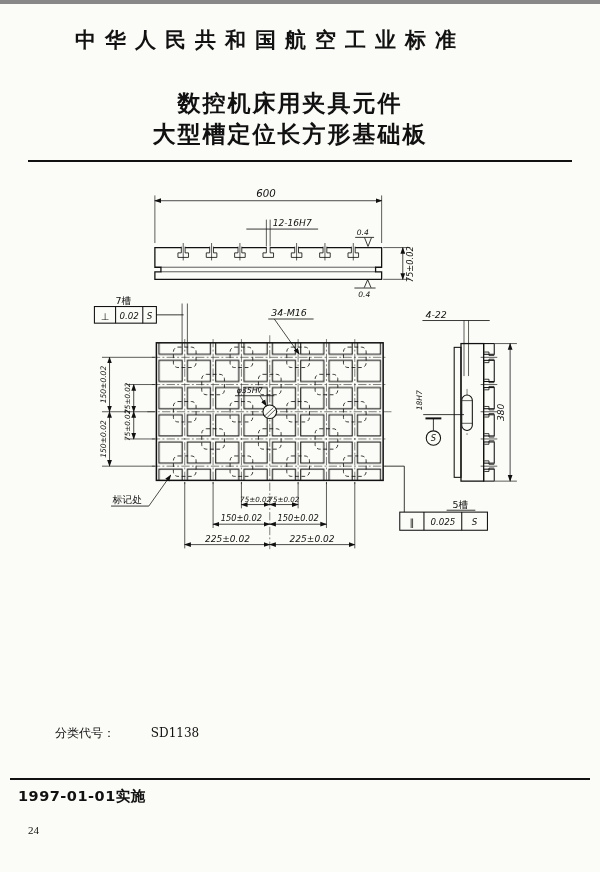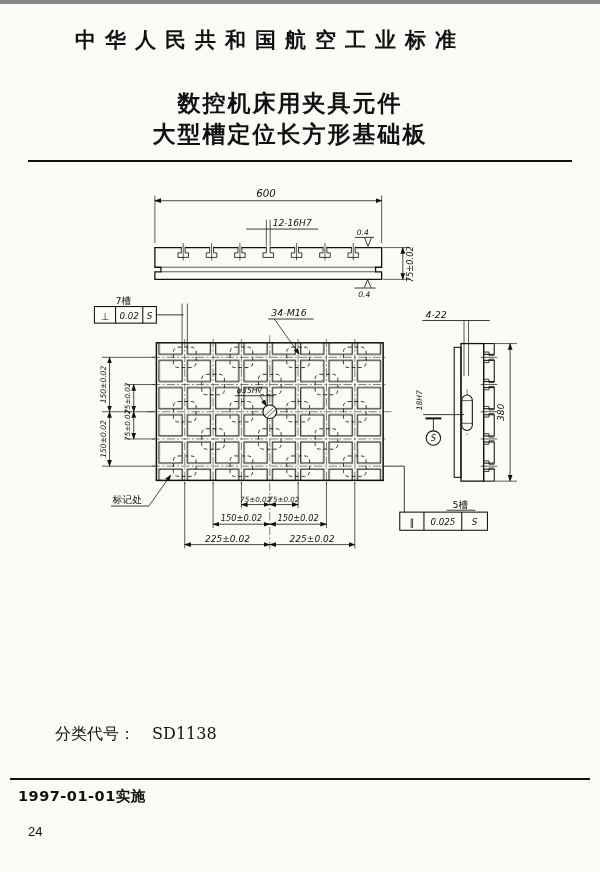--- a/index.html
+++ b/index.html
@@ -27,30 +27,30 @@
   .ol{stroke:#111;stroke-width:1.7;fill:none;}
   .thin{stroke:#111;stroke-width:0.9;fill:none;}
   .med{stroke:#111;stroke-width:1.1;fill:none;}
   .chain{stroke:#111;stroke-width:0.7;stroke-dasharray:11 3 2.5 3;fill:none;}
   .dash{stroke:#111;stroke-width:1.1;stroke-dasharray:5 3.5;fill:none;}
   .dim{stroke:#111;stroke-width:1;fill:none;marker-start:url(#arr);marker-end:url(#arr);}
   .lead{stroke:#111;stroke-width:1;fill:none;marker-end:url(#arr);}
   .bgfill{fill:#fbfbf7;stroke:none;}
   .thickbar{stroke:#111;stroke-width:2.6;}
   
-  .info{position:absolute;top:716px;left:55px;font-size:16px;line-height:27px;}
+  .info{position:absolute;top:716px;left:55px;font-size:12px;line-height:27px;}
   .info .lab{display:inline-block;min-width:80px;}
   .info .val{margin-left:12px;font-family:"DejaVu Serif","Liberation Serif",serif;}
   .rule-2{position:absolute;top:774px;left:10px;width:580px;height:2px;background:#111;}
   .footer-line{
     position:absolute;top:783px;left:18px;right:14px;
     display:flex;justify-content:space-between;
     font-size:14.5px;font-weight:600;letter-spacing:.5px;white-space:nowrap;
   }
-  .page-num{position:absolute;top:820px;left:28px;font-size:13px;font-family:Liberation Sans, sans-serif;}
+  .page-num{position:absolute;top:820px;left:28px;font-size:11px;font-family:Liberation Serif, serif;}
 </style>
 </head>
 <body>
 
 <div class="page">
 
   <div class="org-line">中华人民共和国航空工业标准</div>
 
   <div class="title-block">
     <div class="title-line">数控机床用夹具元件</div>

